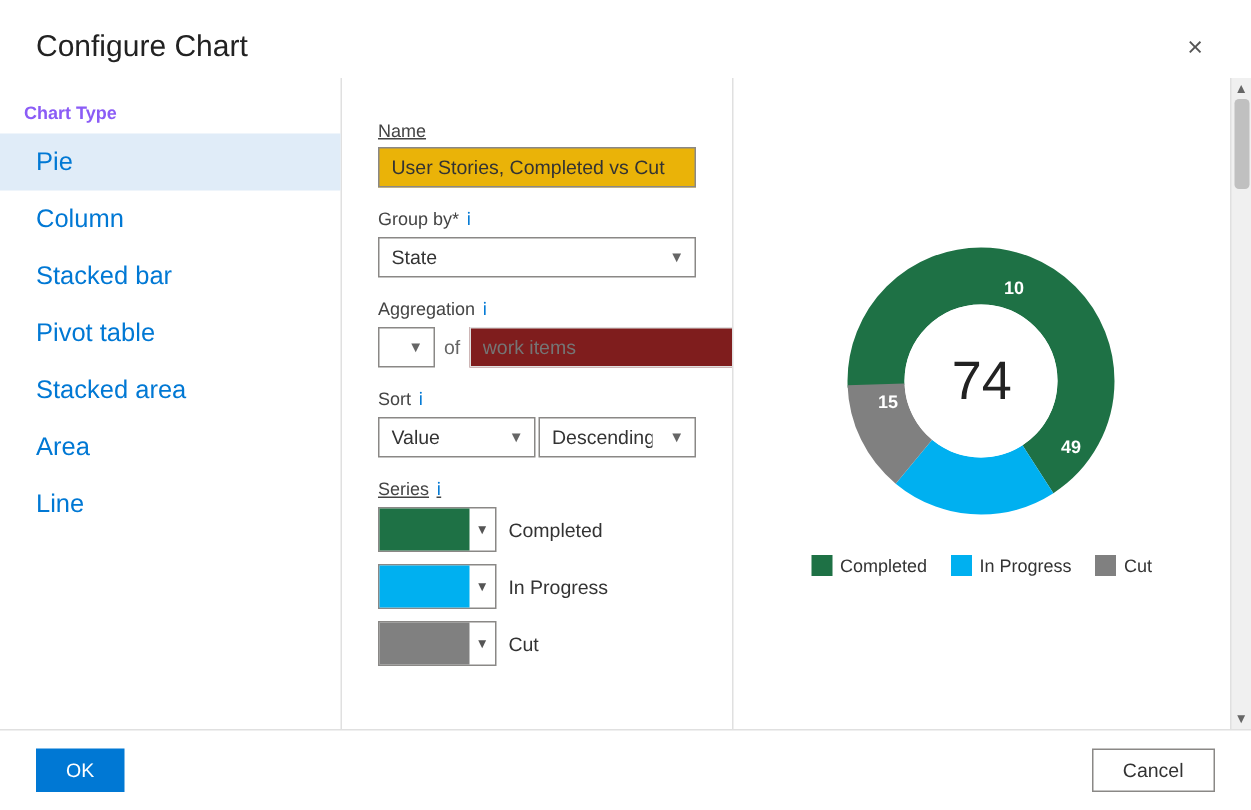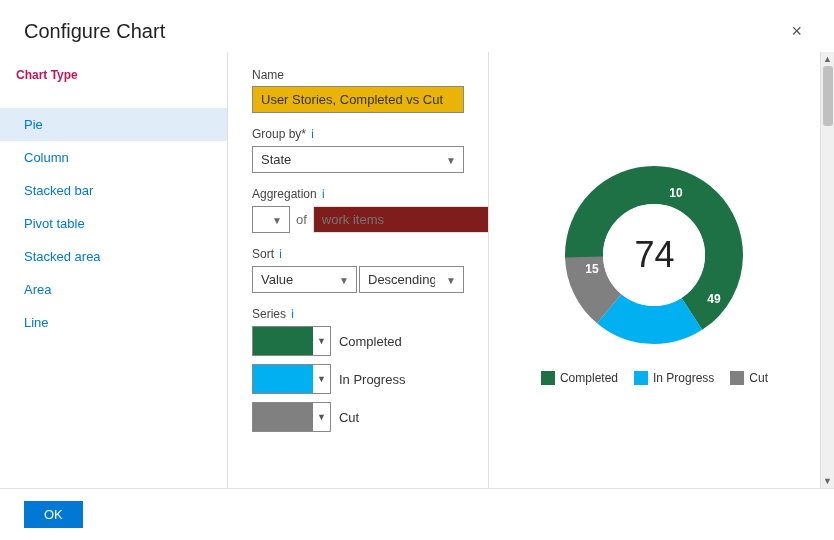--- a/index.html
+++ b/index.html
@@ -49,29 +49,29 @@
     }
     
     .chart-type-panel {
       width: 228px;
       border-right: 1px solid #e0e0e0;
       padding: 16px 0;
       flex-shrink: 0;
     }
     .chart-type-label {
       font-size: 12px;
-      color: #be185d;
-      padding: 0 16px 26px 16px;
+      color: #8b5cf6;
+      padding: 0 16px 7px 16px;
       font-weight: 600;
     }
     .chart-type-item {
       padding: 9px 16px 9px 24px;
       color: #0078d4;
       cursor: pointer;
-      font-size: 13px;
+      font-size: 17px;
     }
     .chart-type-item.selected {
       background: #e0ecf8;
       color: #0078d4;
       border-left: none;
     }
     
     .config-panel {
       flex: 1;
       padding: 16px 24px;
@@ -81,21 +81,21 @@
     }
     .field-label {
       font-size: 12px;
       color: #444;
       margin-bottom: 4px;
       margin-top: 12px;
       display: flex;
       align-items: center;
       gap: 5px;
     }
-    .field-label:first-child { margin-top: 0; }
+    .field-label:first-child { margin-top: 12px; text-decoration: underline; }
     .info-icon {
       color: #0078d4;
       font-size: 12px;
       cursor: pointer;
     }
     .text-input {
       width: 100%;
       border: 1px solid #8a8886;
       padding: 5px 8px;
       font-size: 13px;
@@ -447,14 +447,15 @@
       <div class="scroll-arrow">▲</div>
       <div class="scrollbar-track">
         <div class="scrollbar-thumb"></div>
       </div>
       <div class="scroll-arrow">▼</div>
     </div>
   </div>
 
   <div class="dialog-footer">
     <button class="btn btn-primary">OK</button>
+    <button class="btn btn-secondary">Cancel</button>
   </div>
 </div>
 
 </body></html>

